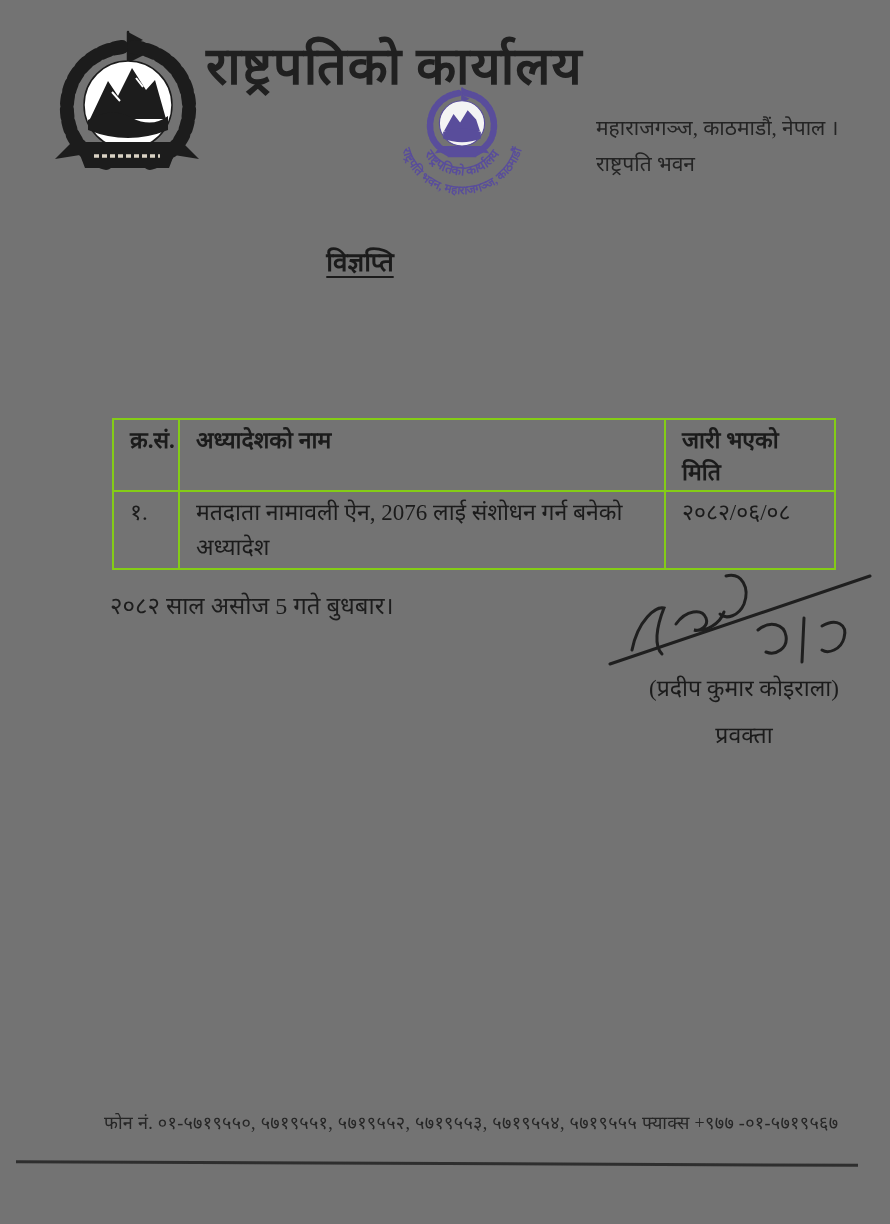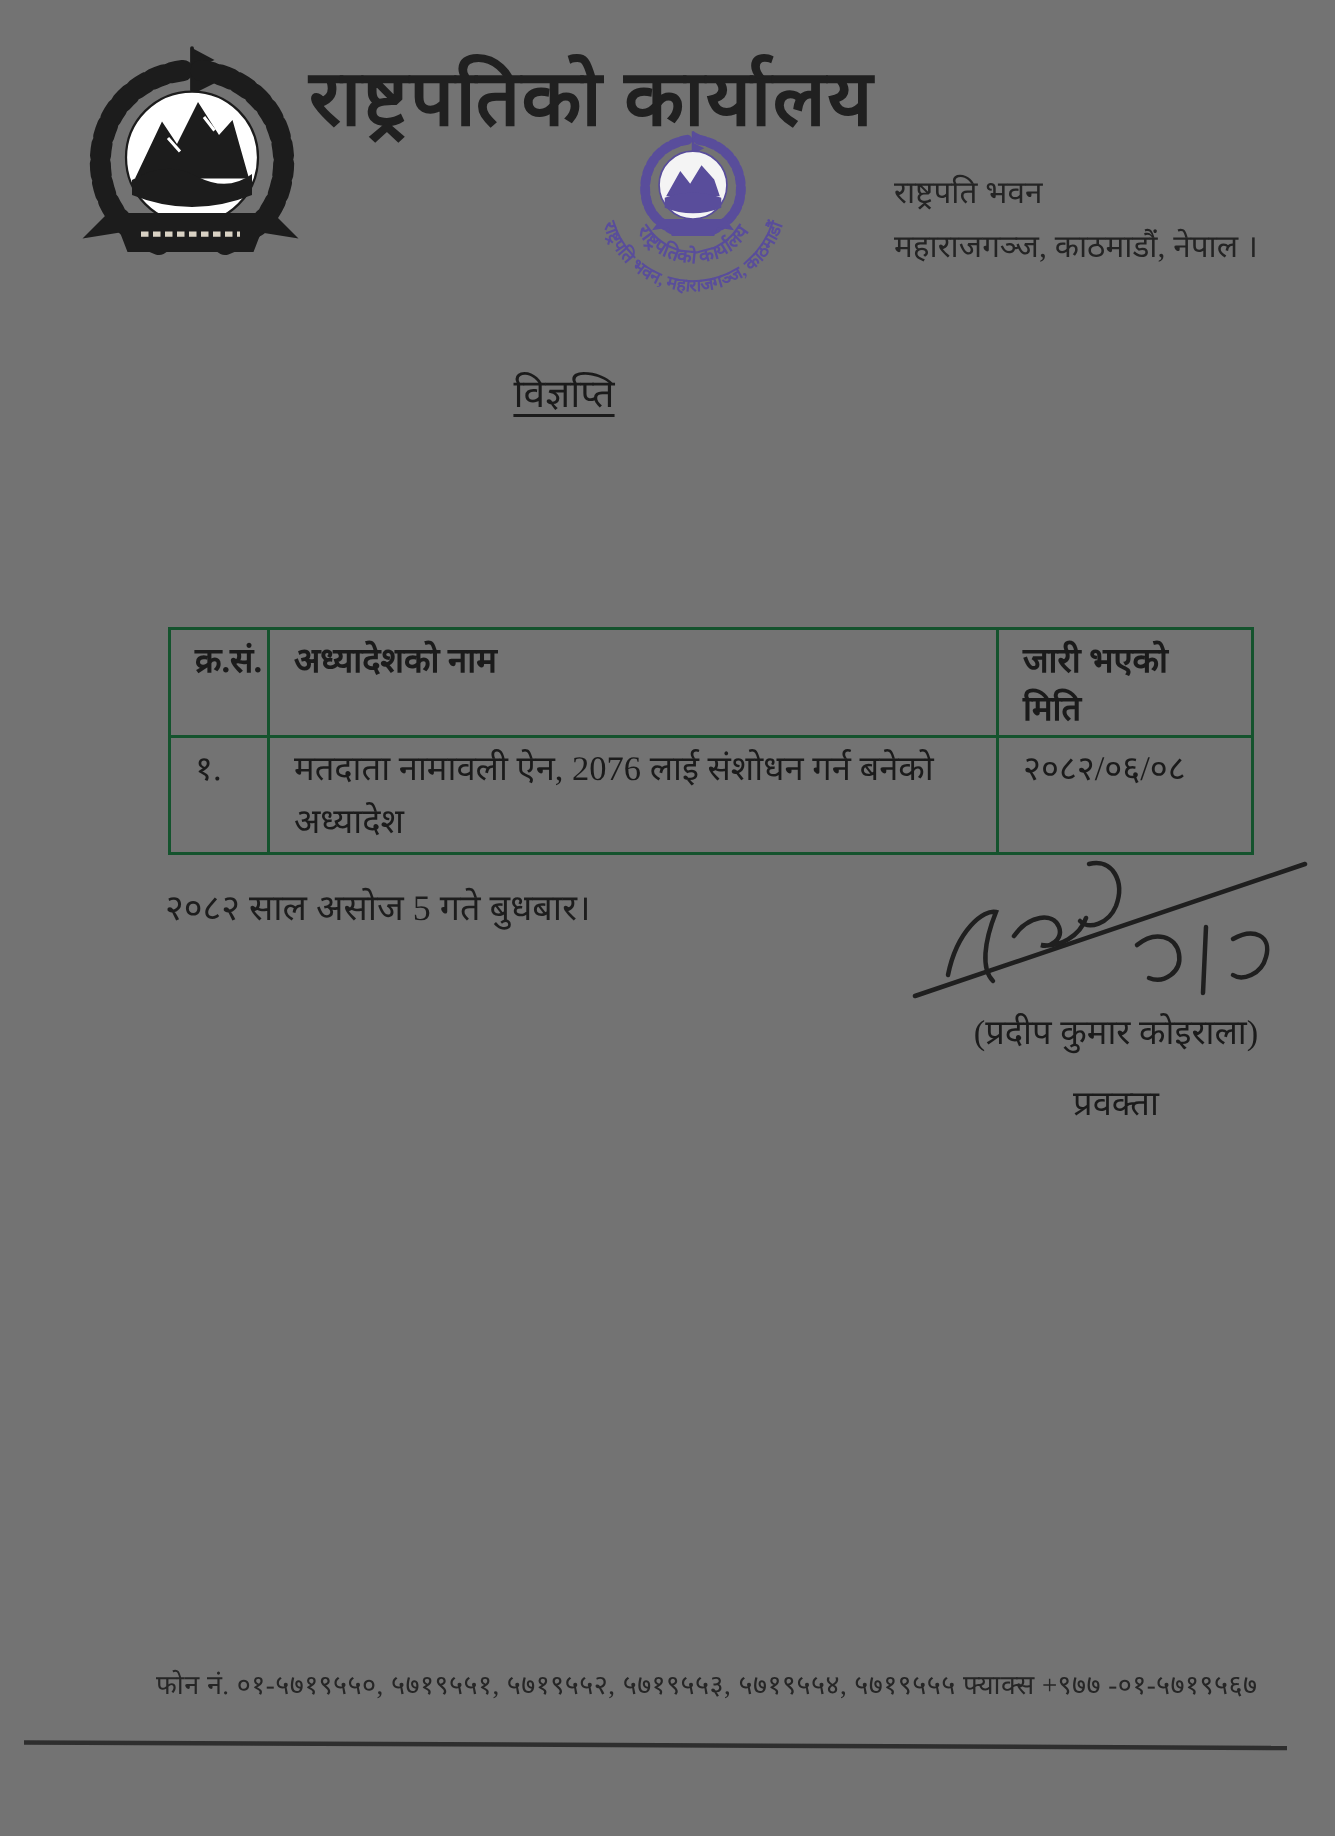--- a/index.html
+++ b/index.html
@@ -21,39 +21,39 @@
     color:#202020;white-space:nowrap;
   }
   .stamp{position:absolute;left:381px;top:80px;width:162px;height:132px;opacity:.92;}
   .address-block{
     position:absolute;left:596px;top:110px;
     font-size:21px;line-height:36px;color:#242424;
   }
 
   
   .notice-heading{
-    position:absolute;left:16px;top:243px;width:720px;text-align:center;
-    font-size:26px;font-weight:normal;
+    position:absolute;left:0;top:243px;width:720px;text-align:center;
+    font-size:26px;font-weight:bold;
   }
   .notice-heading span{
     text-decoration:underline;text-underline-offset:5px;text-decoration-thickness:2px;
   }
   .notice-body{
     position:absolute;left:110px;top:292px;width:726px;
     font-size:24px;line-height:45px;text-align:justify;color:#1d1d1d;
   }
 
   
   table.ordinance{
     position:absolute;left:112px;top:418px;width:722px;
     border-collapse:collapse;table-layout:fixed;
     font-size:23px;color:#1b1b1b;
   }
   table.ordinance th,table.ordinance td{
-    border:2px solid #14532d;padding:3px 16px;vertical-align:top;text-align:left;
+    border:2px solid #84cc16;padding:3px 16px;vertical-align:top;text-align:left;
   }
   table.ordinance th{font-weight:bold;height:32px;}
   table.ordinance td{height:66px;line-height:35px;}
   col.c-sn{width:66px;}
   col.c-name{width:486px;}
   col.c-date{width:170px;}
 
   
   .date-block{
     position:absolute;left:110px;top:583px;
@@ -118,22 +118,22 @@
 
       <text font-size="13.5" font-weight="bold" fill="#574a9f" font-family="Liberation Serif, DejaVu Serif, serif">
         <textPath href="#arcInner" startOffset="50%" text-anchor="middle">राष्ट्रपतिको कार्यालय</textPath>
       </text>
       <text font-size="12.5" font-weight="bold" fill="#574a9f" font-family="Liberation Serif, DejaVu Serif, serif">
         <textPath href="#arcOuter" startOffset="50%" text-anchor="middle">राष्ट्रपति भवन, महाराजगञ्ज, काठमाडौं</textPath>
       </text>
     </svg>
 
     <div class="address-block">
+      <div>महाराजगञ्ज, काठमाडौं, नेपाल ।</div>
       <div>राष्ट्रपति भवन</div>
-      <div>महाराजगञ्ज, काठमाडौं, नेपाल ।</div>
     </div>
   </div>
 
   <div class="notice-heading">
     <span>विज्ञप्ति</span>
   </div>
 
 
   <table class="ordinance">
     <colgroup>

